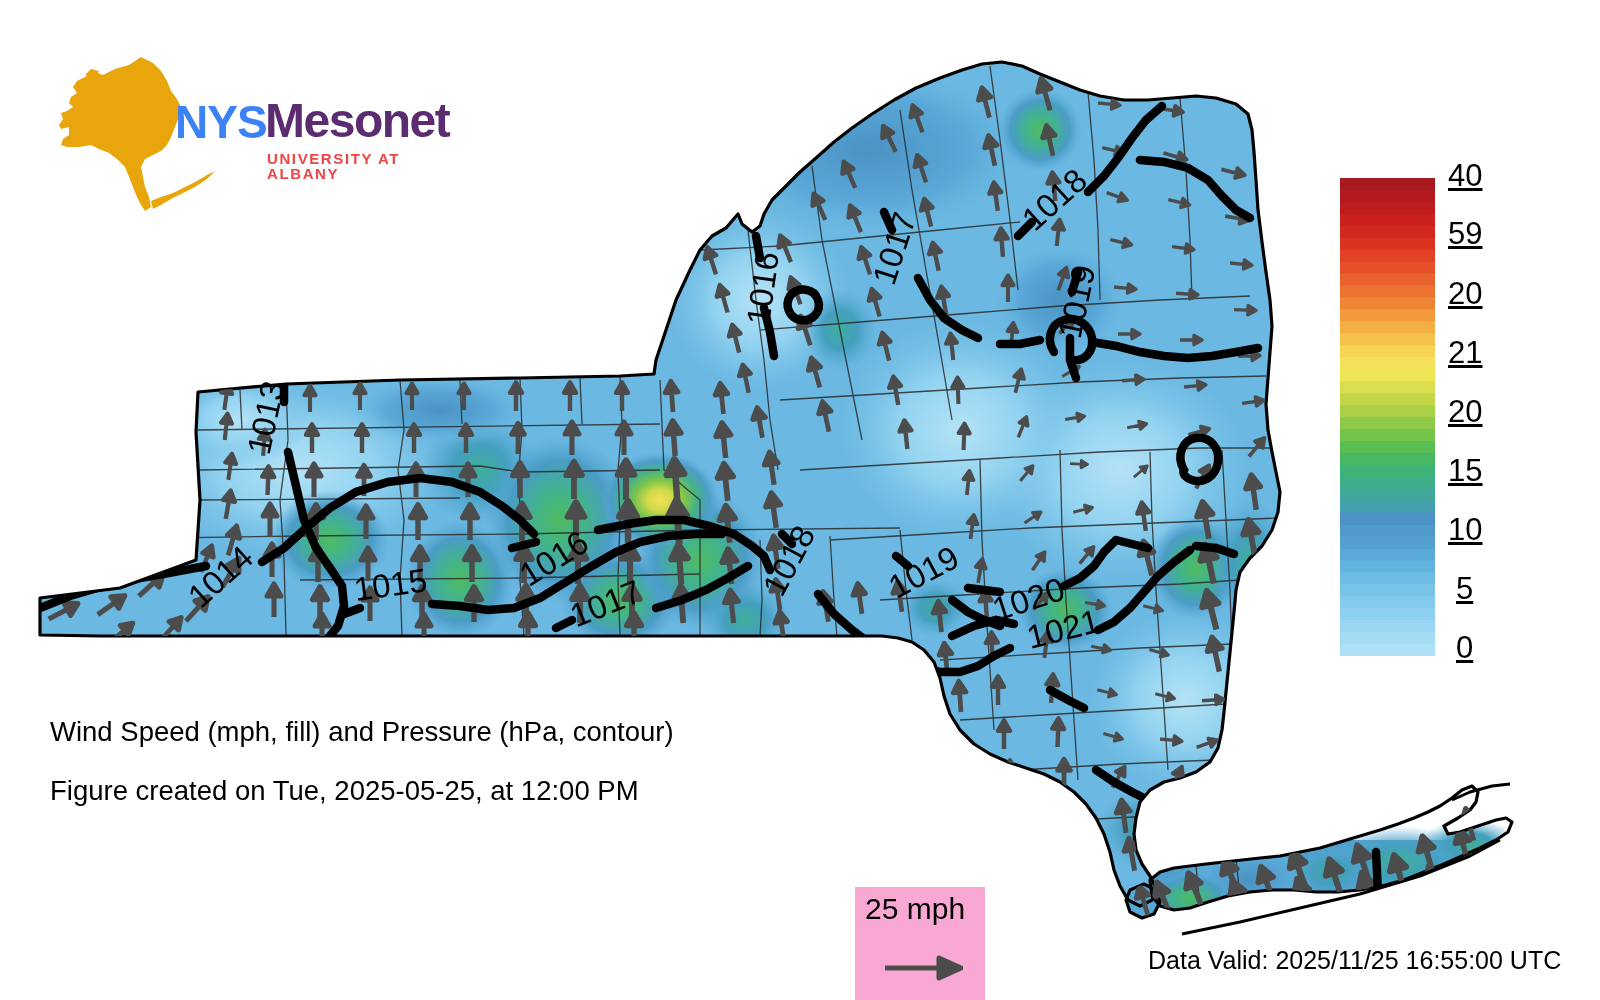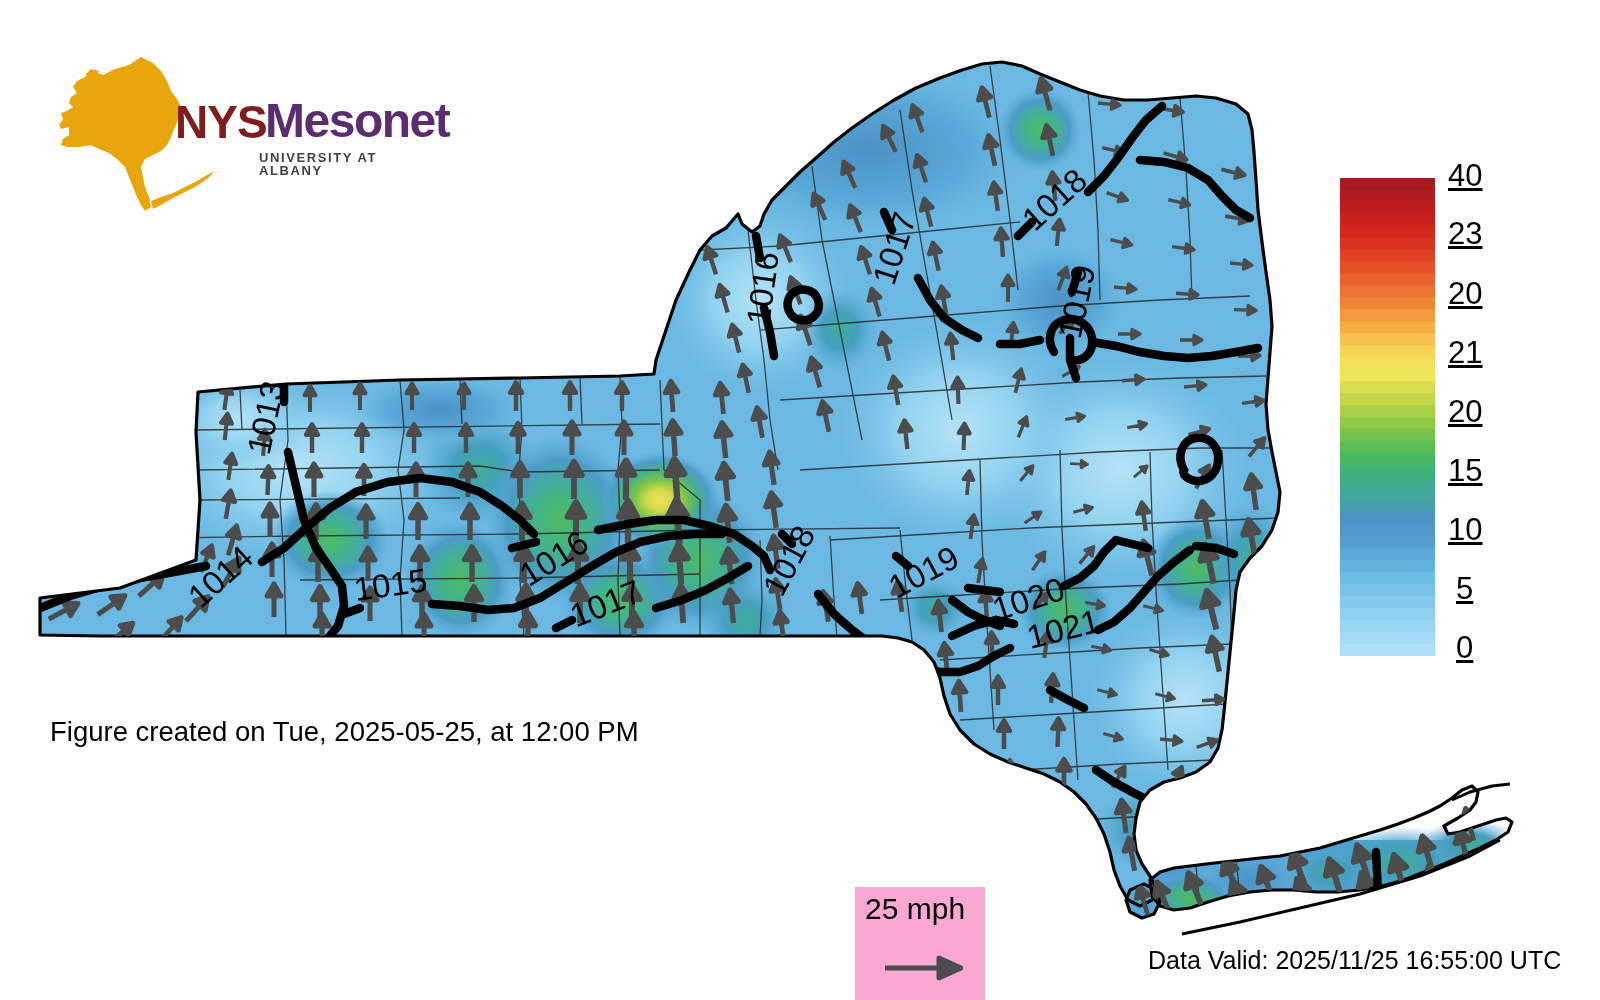--- a/index.html
+++ b/index.html
@@ -3,26 +3,26 @@
 <meta charset="utf-8">
 <style>
   html,body{margin:0;padding:0;background:#ffffff;}
   body{width:1600px;height:1000px;position:relative;overflow:hidden;
        font-family:"Liberation Sans",sans-serif;color:#000;}
 
   
   #logo{position:absolute;left:55px;top:55px;width:350px;height:160px;}
   #logo-state{position:absolute;left:0;top:0;width:190px;height:160px;}
   #logo-nys{position:absolute;left:120px;top:44px;font-size:46px;font-weight:bold;
-            color:#7f1d1d;letter-spacing:-1px;line-height:1;z-index:3;
+            color:#3b82f6;letter-spacing:-1px;line-height:1;z-index:3;
             font-family:"Liberation Sans",sans-serif;text-align:right;}
   #logo-meso{position:absolute;left:210px;top:42px;font-size:48px;font-weight:bold;
              color:#5B2C6F;letter-spacing:-1.5px;line-height:1;z-index:3;}
-  #logo-univ{position:absolute;left:204px;top:96px;font-size:13px;font-weight:bold;
-             color:#404040;letter-spacing:1.6px;line-height:1;z-index:3;}
+  #logo-univ{position:absolute;left:212px;top:96px;font-size:15px;font-weight:bold;
+             color:#ef4444;letter-spacing:1.6px;line-height:1;z-index:3;}
 
   
   #map{position:absolute;left:0;top:0;width:1600px;height:1000px;}
 
   
   #colorbar{position:absolute;left:1340px;top:178px;width:95px;height:478px;}
   #cb-bands{width:100%;height:100%;}
   #cb-labels{position:absolute;left:1448px;top:160px;width:110px;height:514px;}
   .cb-lab{position:absolute;font-size:31px;line-height:1;color:#000;text-decoration:underline;}
 
@@ -634,31 +634,32 @@
       <rect x="0" y="406.300" width="95" height="12.550" fill="#78C3E8"></rect>
       <rect x="0" y="418.250" width="95" height="12.550" fill="#83CAEC"></rect>
       <rect x="0" y="430.200" width="95" height="12.550" fill="#8ED0EF"></rect>
       <rect x="0" y="442.150" width="95" height="12.550" fill="#99D6F2"></rect>
       <rect x="0" y="454.100" width="95" height="12.550" fill="#A4DCF5"></rect>
       <rect x="0" y="466.050" width="95" height="12.550" fill="#AEE0F7"></rect>
     </svg>
 </div>
 <div id="cb-labels">
   <div class="cb-lab" style="top:0px">40</div>
-  <div class="cb-lab" style="top:58px">23</div>
+  <div class="cb-lab" style="top:58px">59</div>
   <div class="cb-lab" style="top:118px">20</div>
   <div class="cb-lab" style="top:177px">21</div>
   <div class="cb-lab" style="top:236px">20</div>
   <div class="cb-lab" style="top:295px">15</div>
   <div class="cb-lab" style="top:354px">10</div>
   <div class="cb-lab" style="top:413px;left:8px">5</div>
   <div class="cb-lab" style="top:472px;left:8px">0</div>
 </div>
 
 <div id="caption">
+  <div class="cap-line">Wind Speed (mph, fill) and Pressure (hPa, contour)</div>
   <div class="cap-line">Figure created on Tue, 2025-05-25, at 12:00 PM</div>
 </div>
 
 <div id="veclegend">
   <div id="veclegend-label">25 mph</div>
   <svg id="veclegend-arrow" viewBox="0 0 80 32">
     <path d="M2 16 L56 16 L56 6 L78 16 L56 26 L56 16" fill="#4C4C4C" stroke="#4C4C4C" stroke-width="5" stroke-linejoin="round"></path>
   </svg>
 </div>
 

